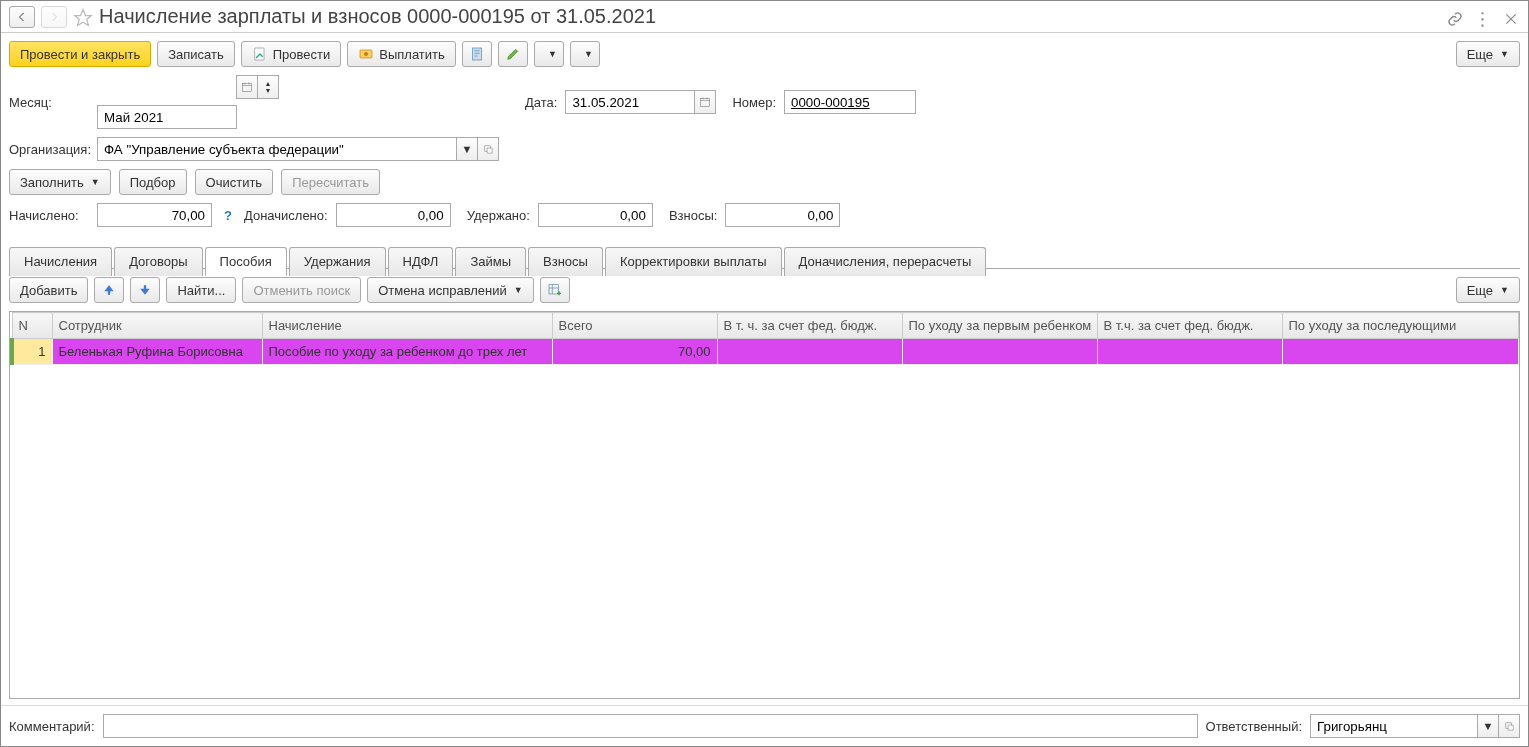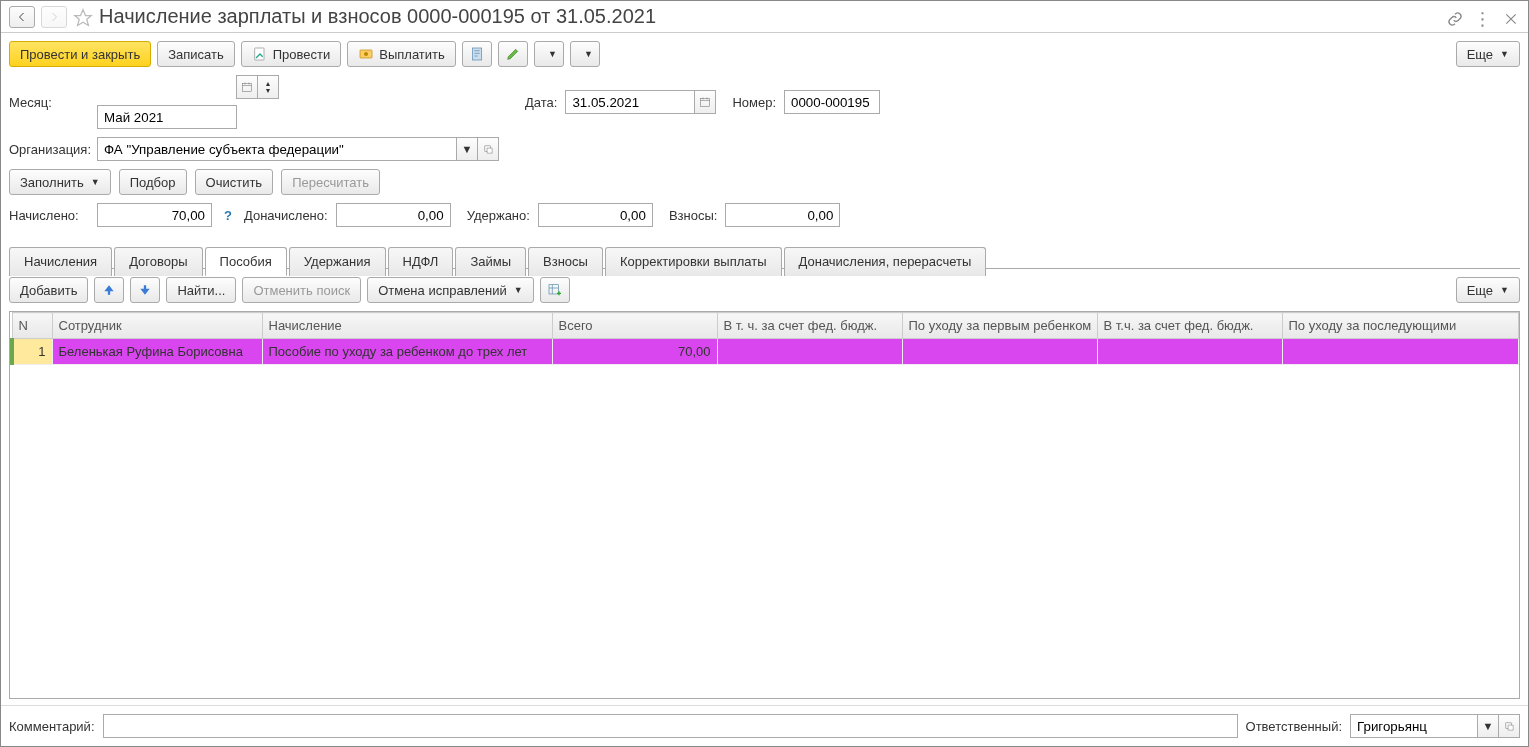--- a/index.html
+++ b/index.html
@@ -172,21 +172,21 @@
         <input class="field" style="width: 130px;" value="31.05.2021">
         <div class="field-btn">
           <svg width="12" height="12" viewBox="0 0 24 24">
               <rect x="3" y="5" width="18" height="16" fill="none" stroke="#666"></rect>
               <path d="M3 9h18M8 3v4M16 3v4" stroke="#666"></path>
             </svg>
         </div>
       </div>
 
       <span class="lbl" style="margin-left:8px">Номер:</span>
-      <input class="field" style="width: 96px;" value="0000-000195">
+      <input class="field" style="width: 132px; text-decoration: underline;" value="0000-000195">
     </div>
 
     <div class="form-row">
       <span class="lbl" style="width:80px">Организация:</span>
       <div class="field-wrap">
         <input class="field" style="width: 360px;" value="ФА &quot;Управление субъекта федерации&quot;">
         <div class="field-btn">▼</div>
         <div class="field-btn">
           <svg width="11" height="11" viewBox="0 0 24 24">
               <rect x="4" y="4" width="12" height="12" fill="none" stroke="#666"></rect>
@@ -305,21 +305,21 @@
         <div class="hscroll-inner"></div>
       </div>
   </div>
 
 
   <div class="footer">
     <span class="lbl">Комментарий:</span>
     <input class="field comment" value="" style="">
     <span class="lbl">Ответственный:</span>
     <div class="field-wrap">
-      <input class="field" style="width: 128px;" value="Григорьянц">
+      <input class="field" style="width: 168px;" value="Григорьянц">
       <div class="field-btn">▼</div>
       <div class="field-btn">
         <svg width="11" height="11" viewBox="0 0 24 24">
             <rect x="4" y="4" width="12" height="12" fill="none" stroke="#666"></rect>
             <path d="M9 9h11v11h-11z" fill="#fff" stroke="#666"></path>
           </svg>
       </div>
     </div>
   </div>
 

